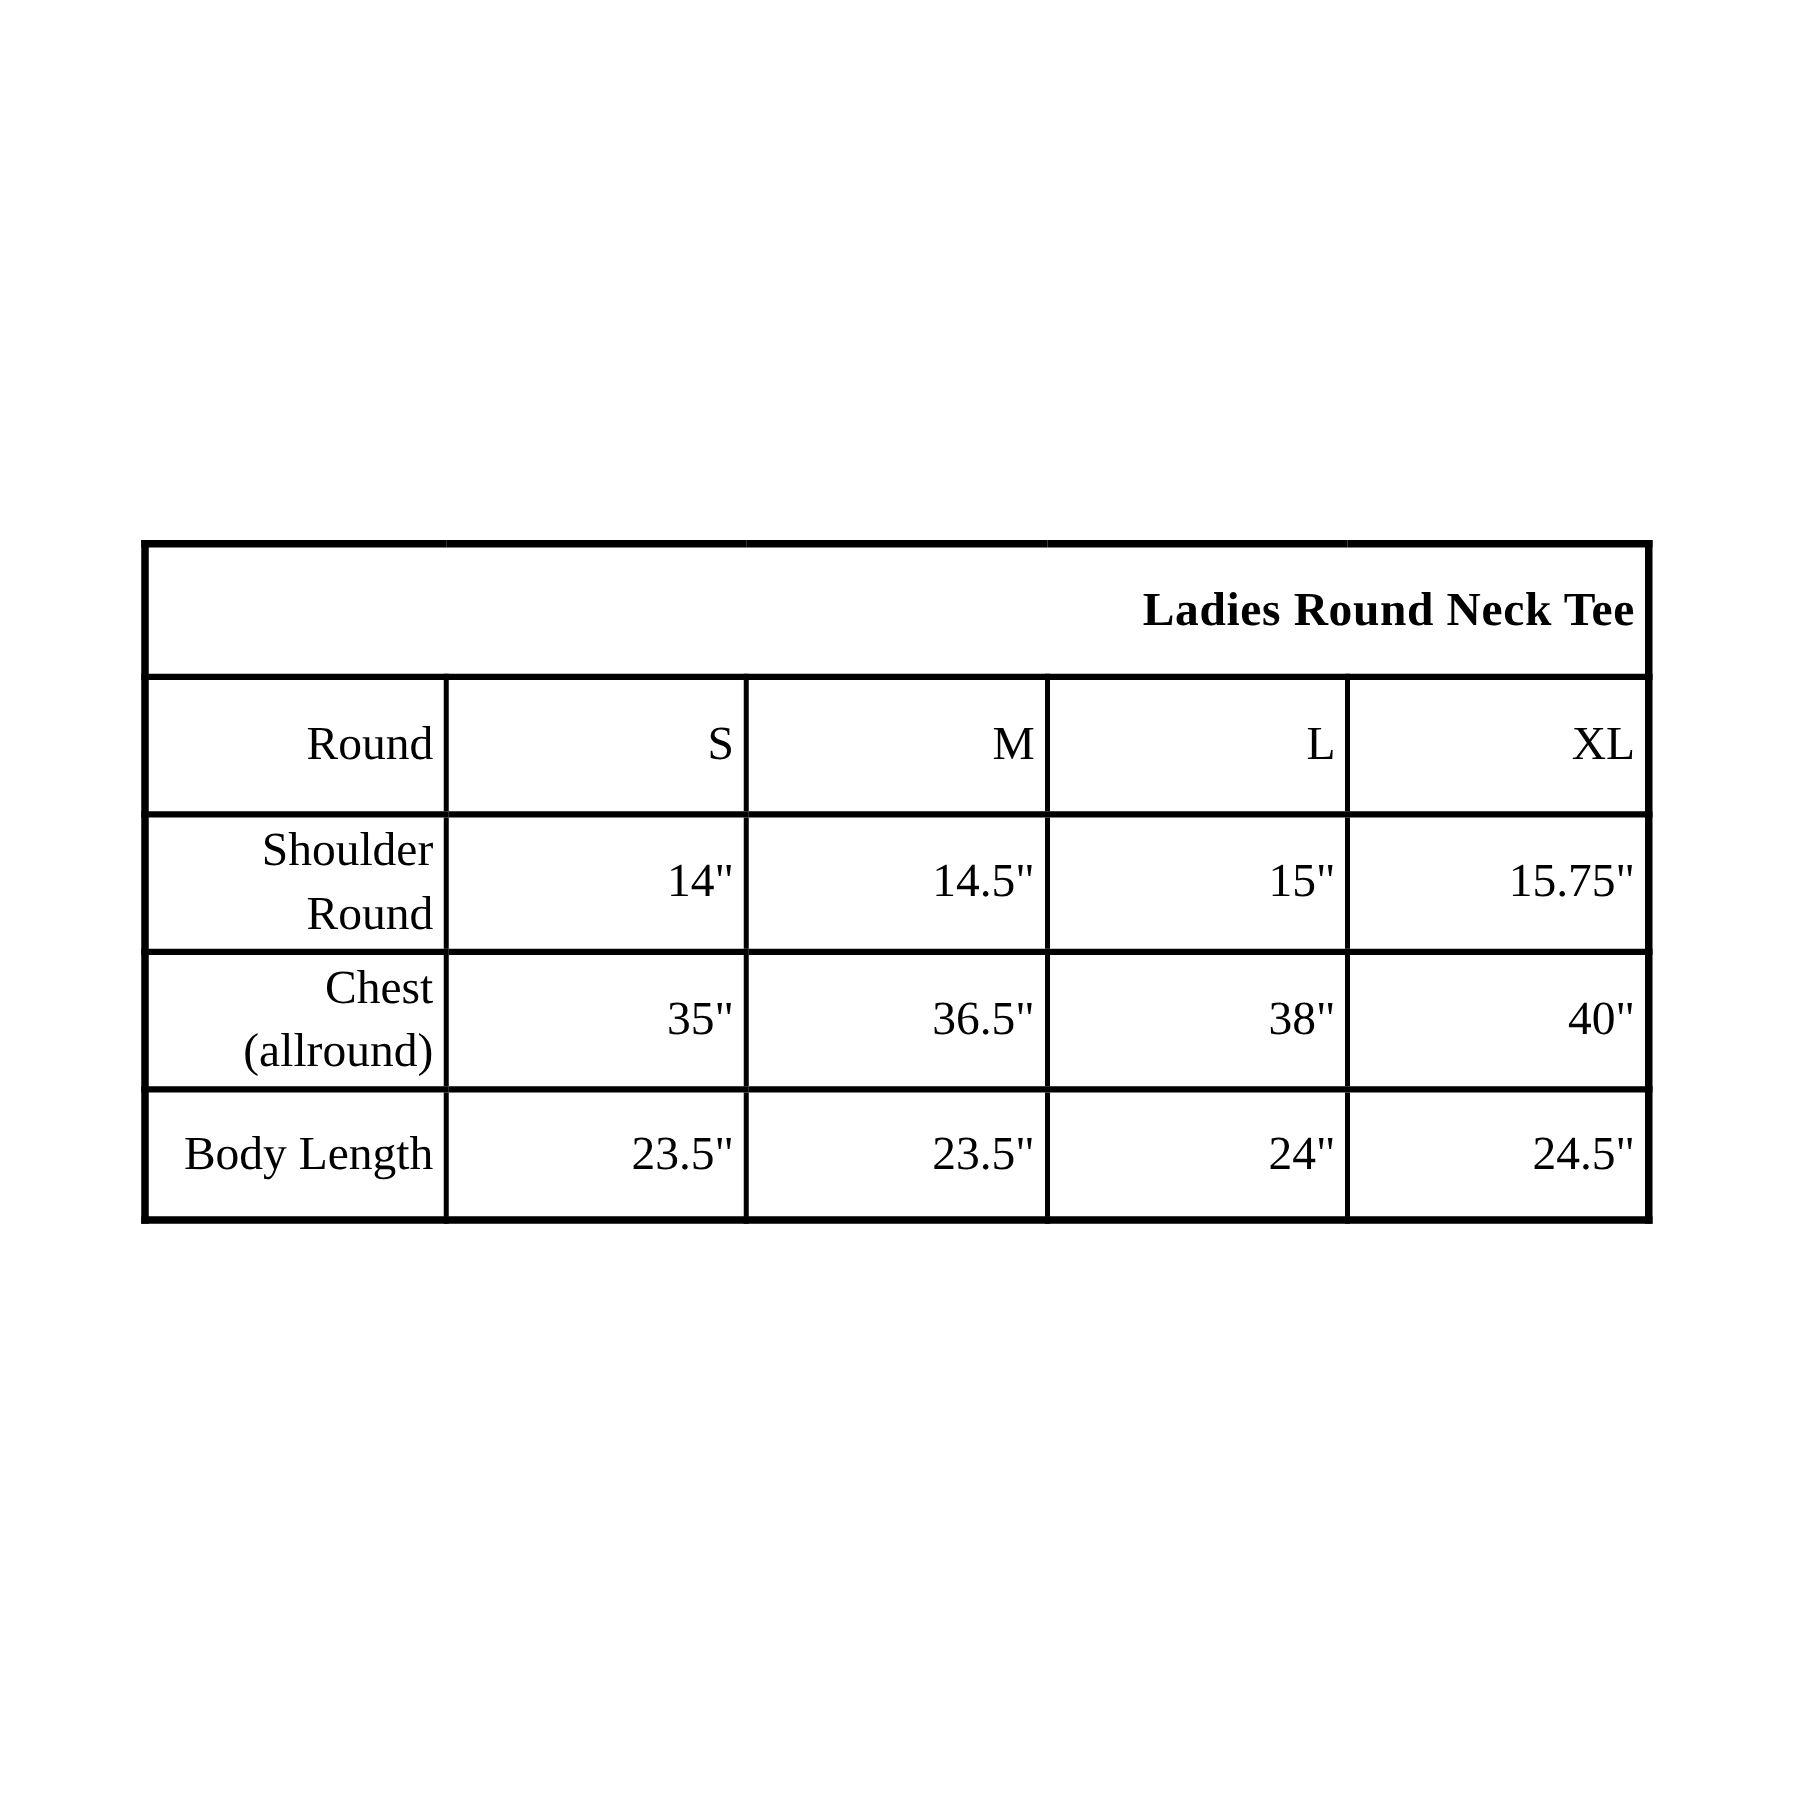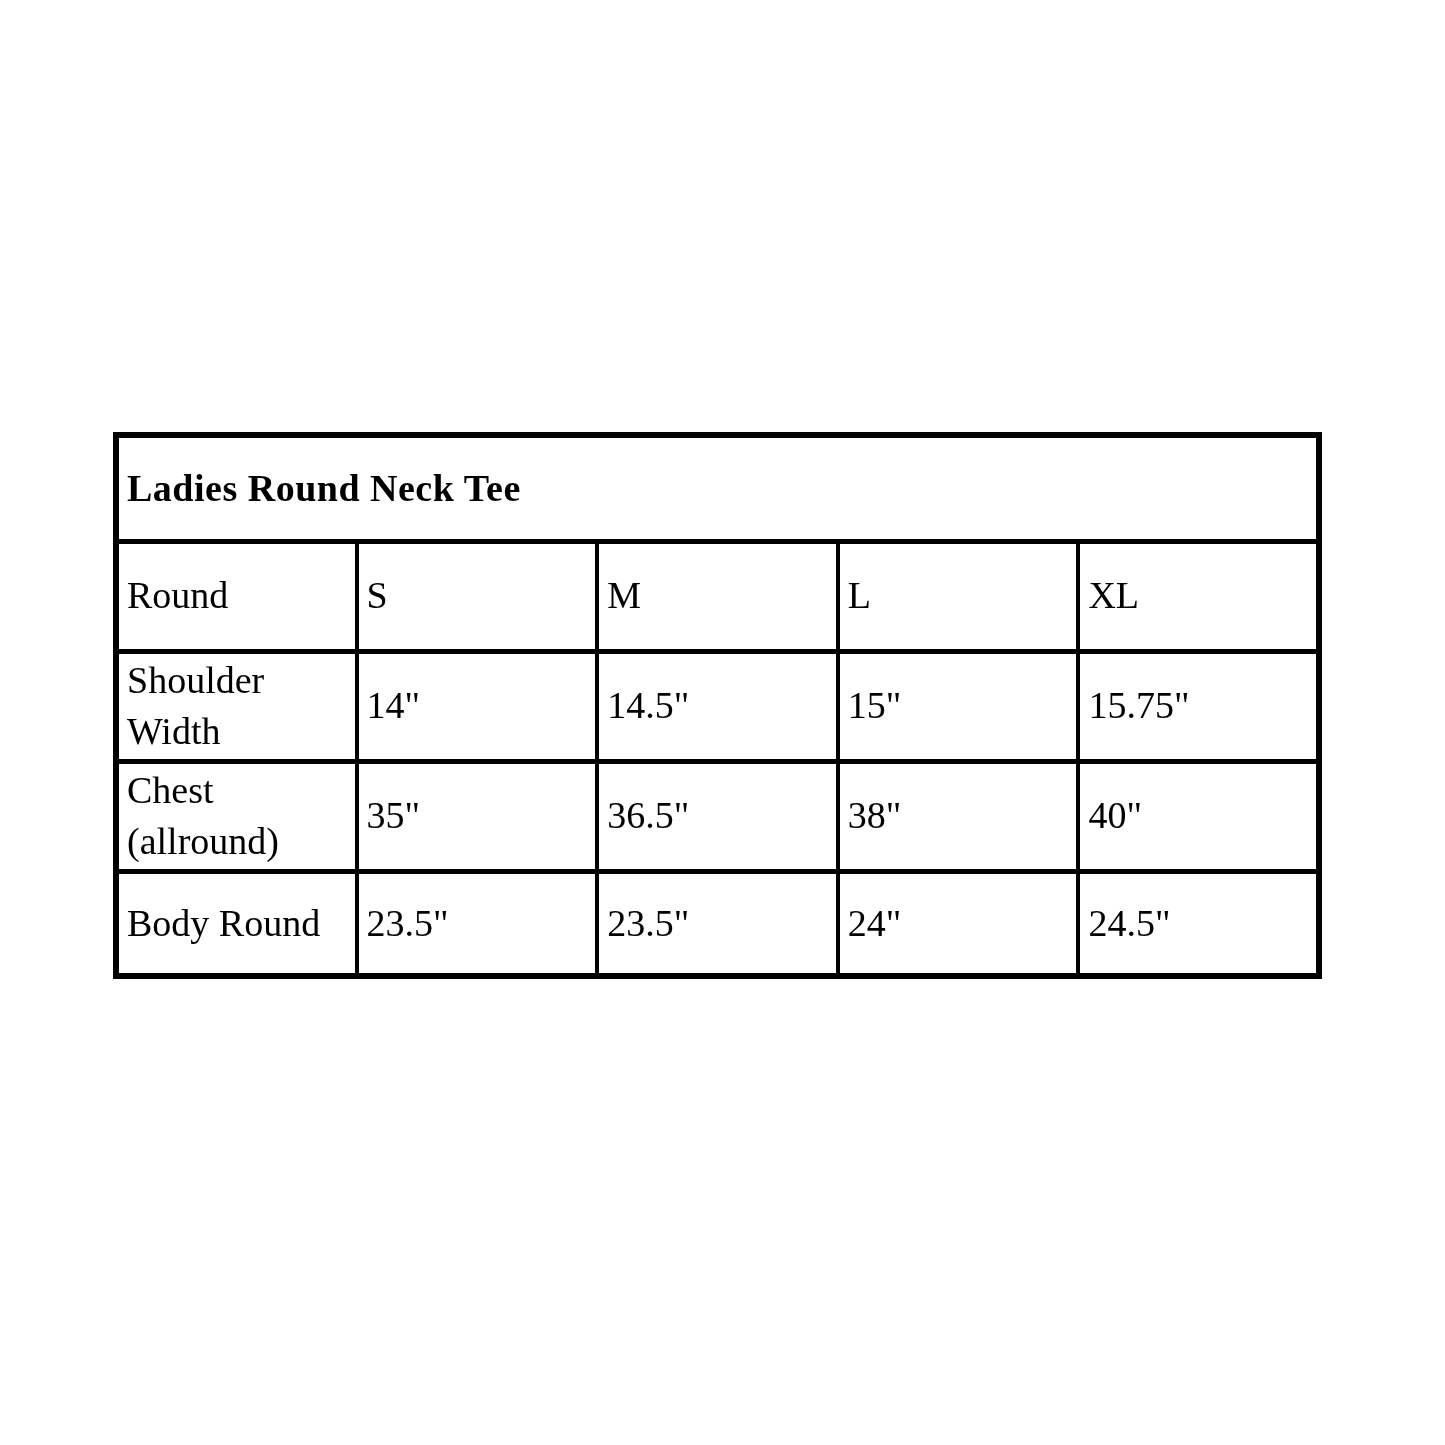--- a/index.html
+++ b/index.html
@@ -25,21 +25,21 @@
     width: 100%;
     height: 100%;
     border-collapse: collapse;
     table-layout: fixed;
     border: 6px solid #000000;
   }
   table.size-chart td {
     border: 4px solid #000000;
     border-top-width: 5px;
     border-bottom-width: 5px;
-    text-align: left;
+    text-align: right;
     vertical-align: middle;
     font-size: 38px;
     line-height: 1.35;
     padding: 0 8px;
     overflow: hidden;
   }
   tr.r-title { height: 106px; }
   tr.r-header { height: 110px; }
   tr.r-data { height: 110px; }
   tr.r-data-last { height: 105px; }
@@ -60,35 +60,35 @@
         <td colspan="5" class="title-cell">Ladies Round Neck Tee</td>
       </tr>
       <tr class="r-header">
         <td>Round</td>
         <td>S</td>
         <td>M</td>
         <td>L</td>
         <td>XL</td>
       </tr>
       <tr class="r-data">
-        <td>Shoulder Width</td>
+        <td>Shoulder Round</td>
         <td>14"</td>
         <td>14.5"</td>
         <td>15"</td>
         <td>15.75"</td>
       </tr>
       <tr class="r-data">
         <td>Chest (allround)</td>
         <td>35"</td>
         <td>36.5"</td>
         <td>38"</td>
         <td>40"</td>
       </tr>
       <tr class="r-data-last">
-        <td>Body Round</td>
+        <td>Body Length</td>
         <td>23.5"</td>
         <td>23.5"</td>
         <td>24"</td>
         <td>24.5"</td>
       </tr>
     </tbody>
   </table>
 </div>
 
 </body></html>

